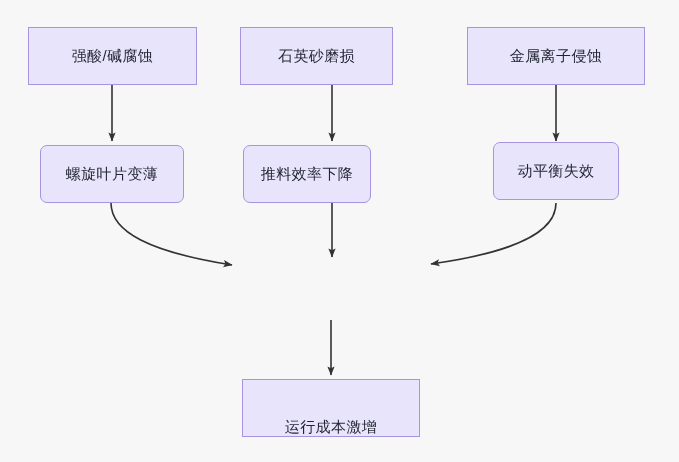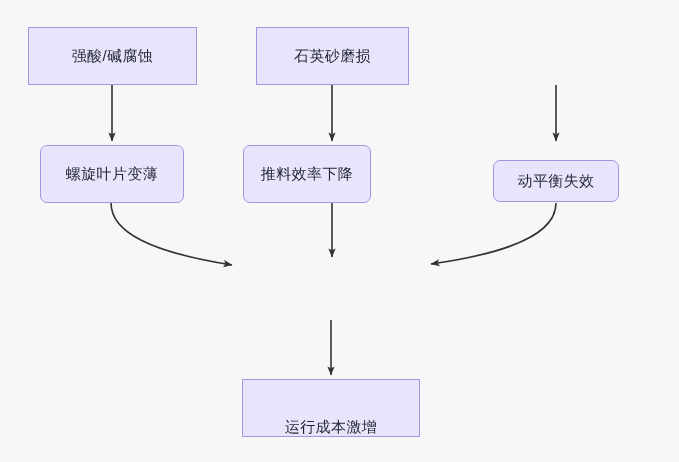--- a/index.html
+++ b/index.html
@@ -41,26 +41,26 @@
     white-space: nowrap;
   }
   .node.rounded {
     border-radius: 7px;
   }
   .node-label {
     display: block;
   }
   
   #node-strong-acid-alkali-corrosion { left: 28px;  top: 27px;  width: 169px; height: 58px; }
-  #node-quartz-sand-abrasion        { left: 256px; top: 27px;  width: 153px; height: 58px; }
+  #node-quartz-sand-abrasion        { left: 240px; top: 27px;  width: 153px; height: 58px; }
   #node-metal-ion-erosion           { left: 467px; top: 27px;  width: 178px; height: 58px; }
   
   #node-spiral-blade-thinning       { left: 40px;  top: 145px; width: 144px; height: 58px; }
   #node-feeding-efficiency-drop     { left: 243px; top: 145px; width: 128px; height: 58px; text-align: center; }
-  #node-dynamic-balance-failure     { left: 493px; top: 160px; width: 126px; height: 42px; }
+  #node-dynamic-balance-failure     { left: 493px; top: 142px; width: 126px; height: 58px; }
   
   #node-maintenance-frequency       { left: 237px; top: 261px; width: 189px; height: 59px; }
   
   #node-operating-cost-surge        { left: 242px; top: 379px; width: 178px; height: 58px; align-items: flex-end; }
 </style>
 </head>
 <body>
 
 <div id="flowchart">
 
@@ -83,20 +83,23 @@
   </svg>
 
   <div class="node" id="node-strong-acid-alkali-corrosion">
     <span class="node-label">强酸/碱腐蚀</span>
   </div>
 
   <div class="node" id="node-quartz-sand-abrasion">
     <span class="node-label">石英砂磨损</span>
   </div>
 
+  <div class="node" id="node-metal-ion-erosion">
+    <span class="node-label">金属离子侵蚀</span>
+  </div>
 
   <div class="node rounded" id="node-spiral-blade-thinning">
     <span class="node-label">螺旋叶片变薄</span>
   </div>
 
   <div class="node rounded" id="node-feeding-efficiency-drop">
     <span class="node-label">推料效率下降</span>
   </div>
 
   <div class="node rounded" id="node-dynamic-balance-failure">

